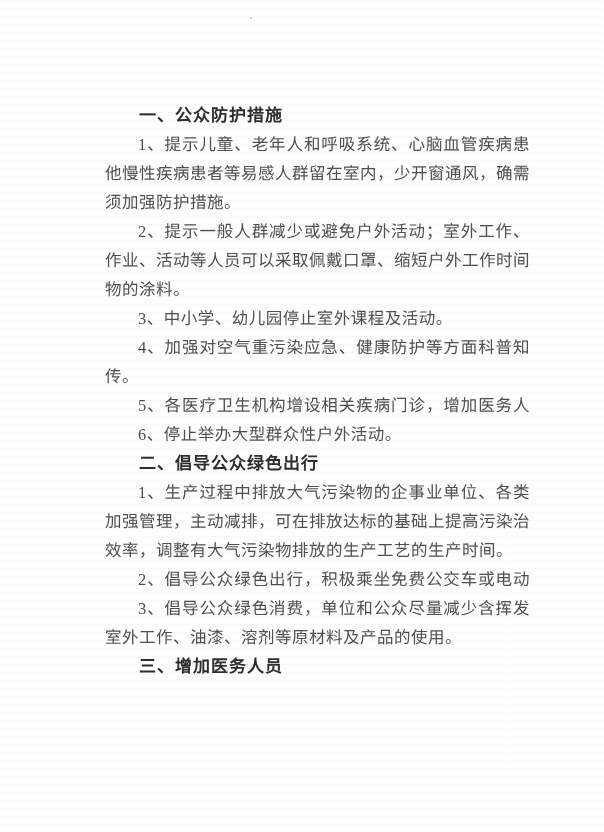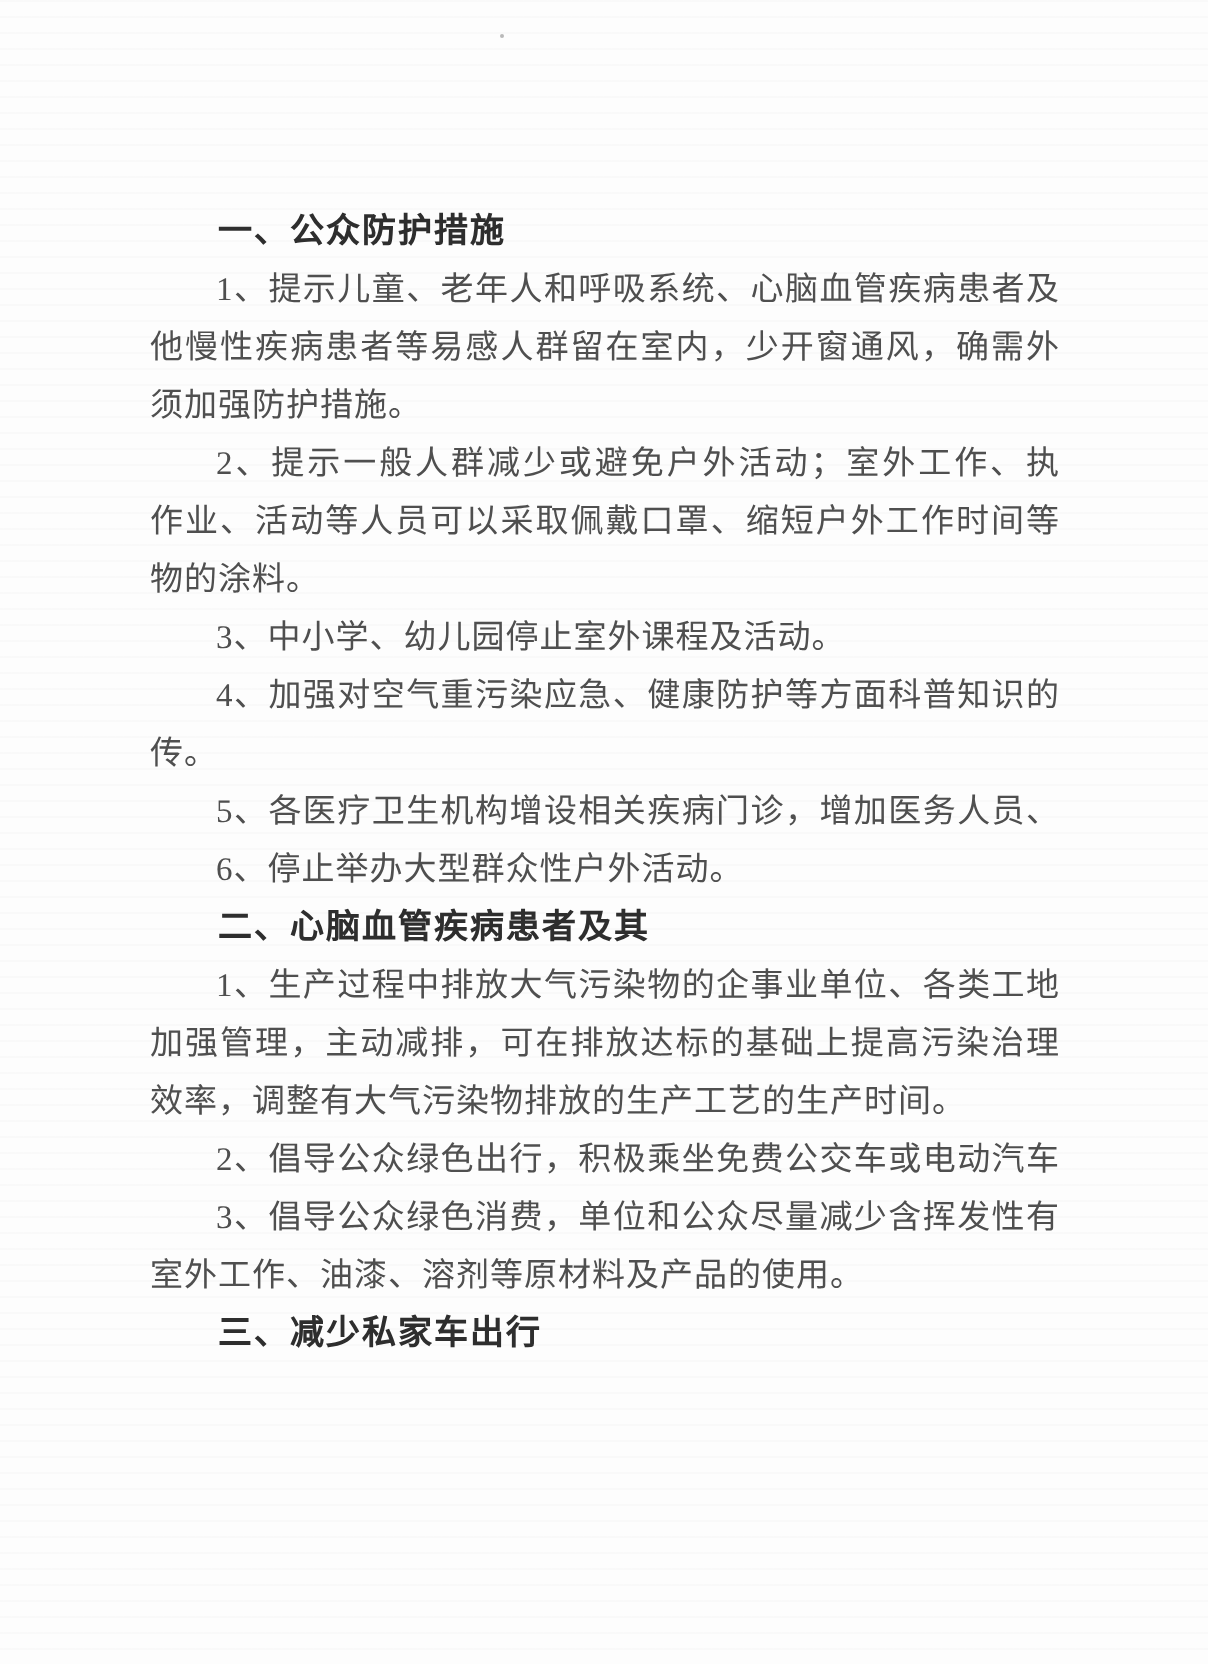--- a/index.html
+++ b/index.html
@@ -34,20 +34,21 @@
     top: 101px;
     width: 455px;
     font-size: 16.5px;
     color: #4f4f4f;
     letter-spacing: 0.5px;
   }
   .line {
     height: 29px;
     line-height: 29px;
     overflow: hidden;
+    margin-left: 30px;
   }
   .first {
     text-indent: 2em;
   }
   .j {
     text-align: justify;
     text-align-last: justify;
     text-justify: inter-character;
   }
   .h {
@@ -71,22 +72,22 @@
     <div class="line j">他慢性疾病患者等易感人群留在室内，少开窗通风，确需外出必</div>
     <div class="line">须加强防护措施。</div>
     <div class="line first j">2、提示一般人群减少或避免户外活动；室外工作、执勤、</div>
     <div class="line j">作业、活动等人员可以采取佩戴口罩、缩短户外工作时间等必要</div>
     <div class="line">物的涂料。</div>
     <div class="line first">3、中小学、幼儿园停止室外课程及活动。</div>
     <div class="line first j">4、加强对空气重污染应急、健康防护等方面科普知识的宣</div>
     <div class="line">传。</div>
     <div class="line first j">5、各医疗卫生机构增设相关疾病门诊，增加医务人员、延</div>
     <div class="line first">6、停止举办大型群众性户外活动。</div>
-    <div class="line h">二、心脑血管疾病患者及其</div>
+    <div class="line h">二、倡导公众绿色出行</div>
     <div class="line first j">1、生产过程中排放大气污染物的企事业单位、各类工地等</div>
     <div class="line j">加强管理，主动减排，可在排放达标的基础上提高污染治理设施</div>
     <div class="line">效率，调整有大气污染物排放的生产工艺的生产时间。</div>
     <div class="line first j">2、倡导公众绿色出行，积极乘坐免费公交车或电动汽车等</div>
     <div class="line first j">3、倡导公众绿色消费，单位和公众尽量减少含挥发性有机</div>
     <div class="line">室外工作、油漆、溶剂等原材料及产品的使用。</div>
-    <div class="line h">三、减少私家车出行</div>
+    <div class="line h">三、增加医务人员</div>
   </main>
 </div>
 
 </body></html>

